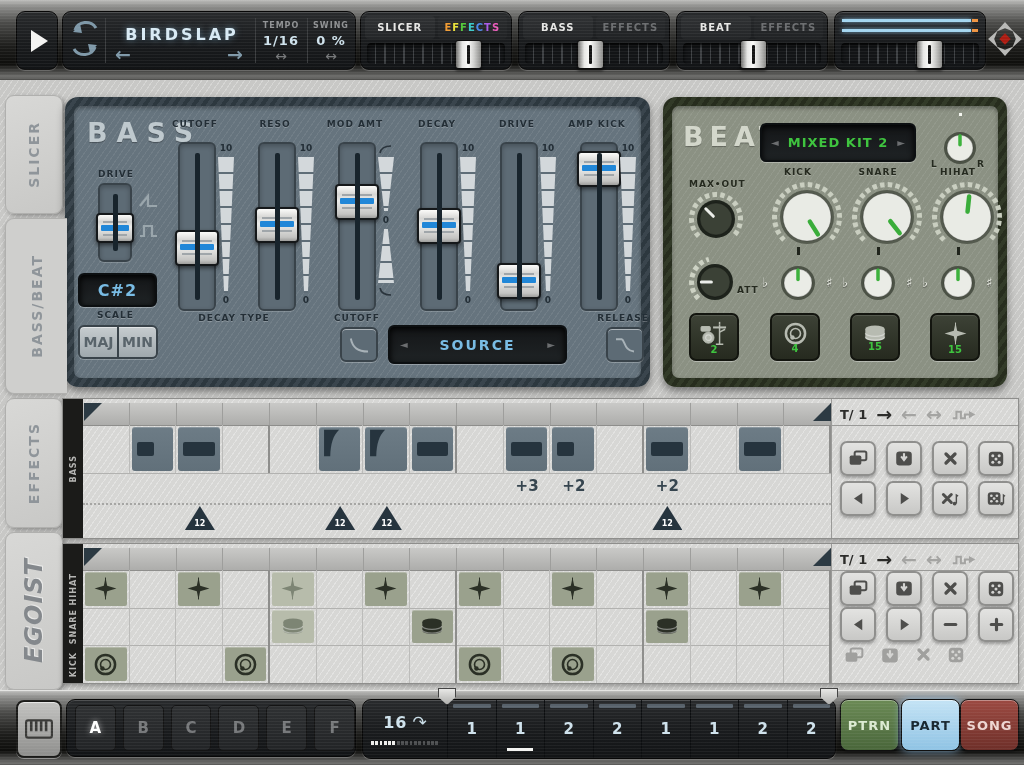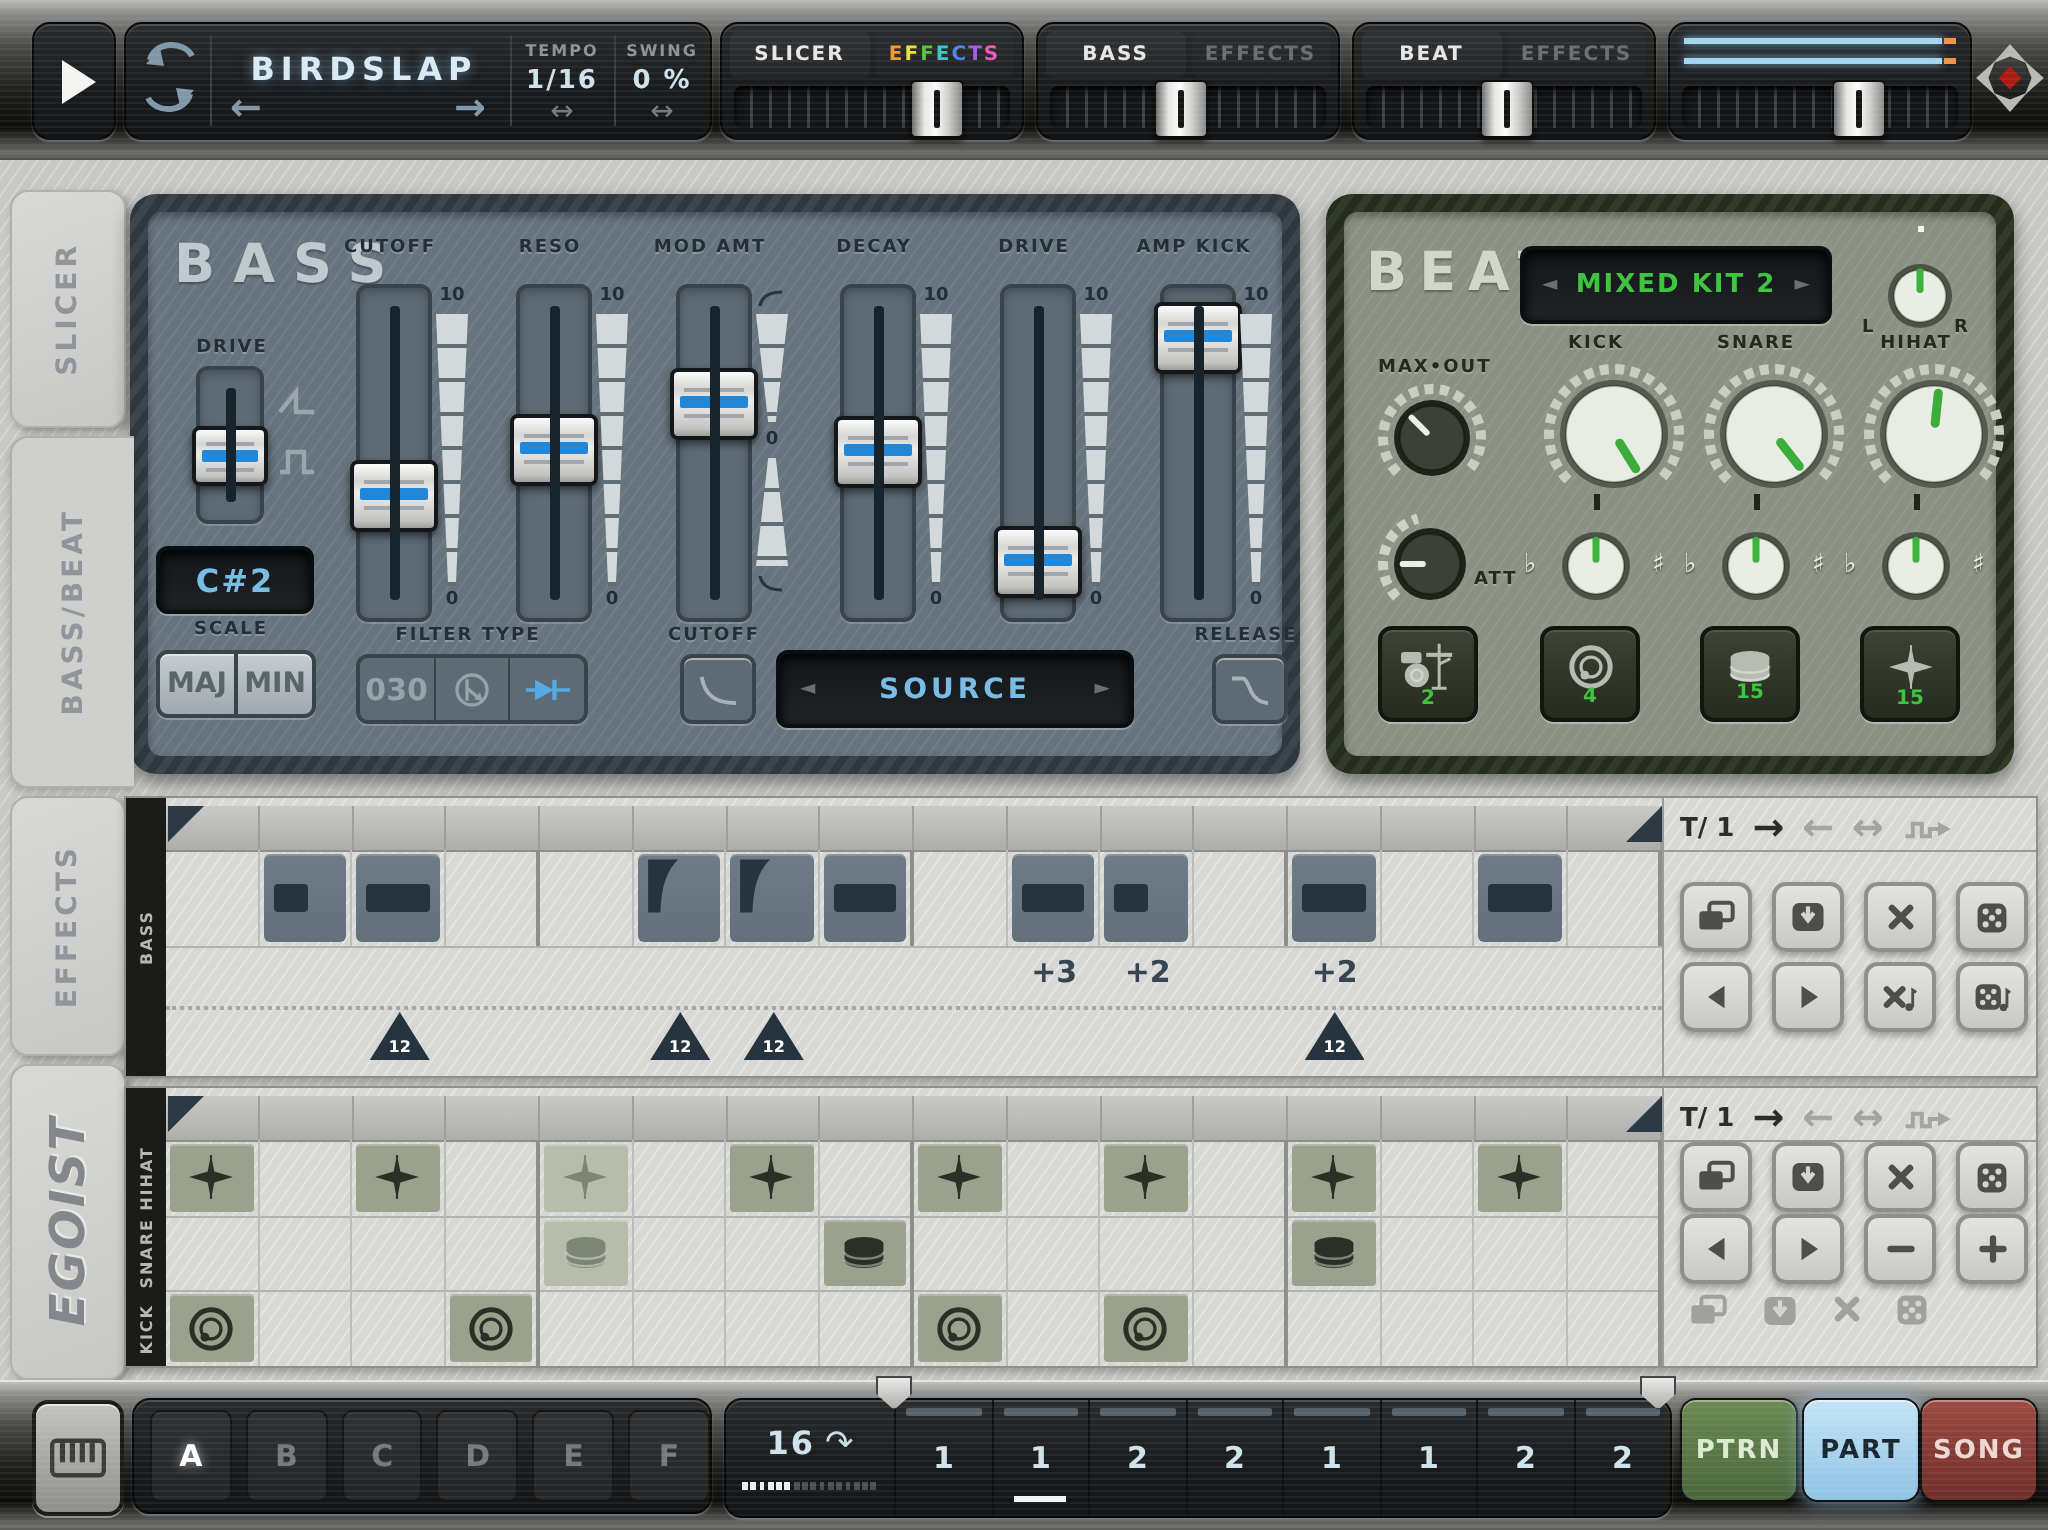--- a/index.html
+++ b/index.html
@@ -346,38 +346,21 @@
           <div class="abs vtrack" style="left: 515px; top: 45px;">
             <div class="vhandle" style="left: -5px; top: 7px;">
               <div class="stripe"></div>
             </div>
           </div>
           <div class="abs mnum" style="left: 555px; top: 46px; width: 16px; text-align: center;">10</div>
           <div class="abs mtri" style="left: 555px; top: 60px; height: 136px;"></div>
           <div class="abs mnum" style="left: 555px; top: 198px; width: 16px; text-align: center;">0</div>
         </div>
 
-      <div class="abs plabel" style="left:119px;top:216px;width:100px;text-align:center;">FILTER TYPE</div>
-      <div class="abs" style="left:113px;top:230px;width:112px;height:31px;border:2px solid #39434a;border-radius:6px;background:#5d6b75;display:flex;box-shadow:0 1px 0 rgba(255,255,255,.2);">
-        <div style="flex:1;display:flex;align-items:center;justify-content:center;border-right:1px solid #39434a;font-size:15px;font-weight:bold;color:#97a3a9;">030</div>
-        <div style="flex:1;display:flex;align-items:center;justify-content:center;border-right:1px solid #39434a;color:#97a3a9;">
-          <svg width="20" height="20" viewBox="0 0 24 24">
-              <circle cx="12" cy="12" r="9" fill="none" stroke="currentColor" stroke-width="2"></circle>
-              <path d="M9 5.5 V18.5 M9 11 L17 17.5" fill="none" stroke="currentColor" stroke-width="2"></path>
-              <path d="M16.8 13.4 L18.4 18.4 L13.4 17.6 Z" fill="currentColor"></path>
-            </svg>
-        </div>
-        <div style="flex:1;display:flex;align-items:center;justify-content:center;color:#55aae4;">
-          <svg width="24" height="14" viewBox="0 0 26 14">
-              <path d="M1 7 H6 M17 7 H25" stroke="currentColor" stroke-width="2"></path>
-              <path d="M6 1.5 L16 7 L6 12.5 Z" fill="currentColor"></path>
-              <path d="M16.5 1.5 V12.5" stroke="currentColor" stroke-width="2.4"></path>
-            </svg>
-        </div>
-      </div>
+      <div class="abs plabel" style="left:119px;top:216px;width:100px;text-align:center;">DECAY TYPE</div>
 
       <div class="abs plabel" style="left:262px;top:216px;width:60px;text-align:center;">CUTOFF</div>
       <div class="abs steelbtn" style="left:275px;top:230px;width:34px;height:31px;background:#5d6b75;color:#a8b2b8;">
         <svg width="22" height="18" viewBox="0 0 26 22">
             <path d="M3 3 C5 14 11 19 24 19" fill="none" stroke="currentColor" stroke-width="2.4"></path>
           </svg>
       </div>
 
       <div class="abs lcd" style="left:323px;top:228px;width:175px;height:35px;">
         <span style="position:absolute;left:10px;color:#6c6e70;font-size:10px;">◄</span>

